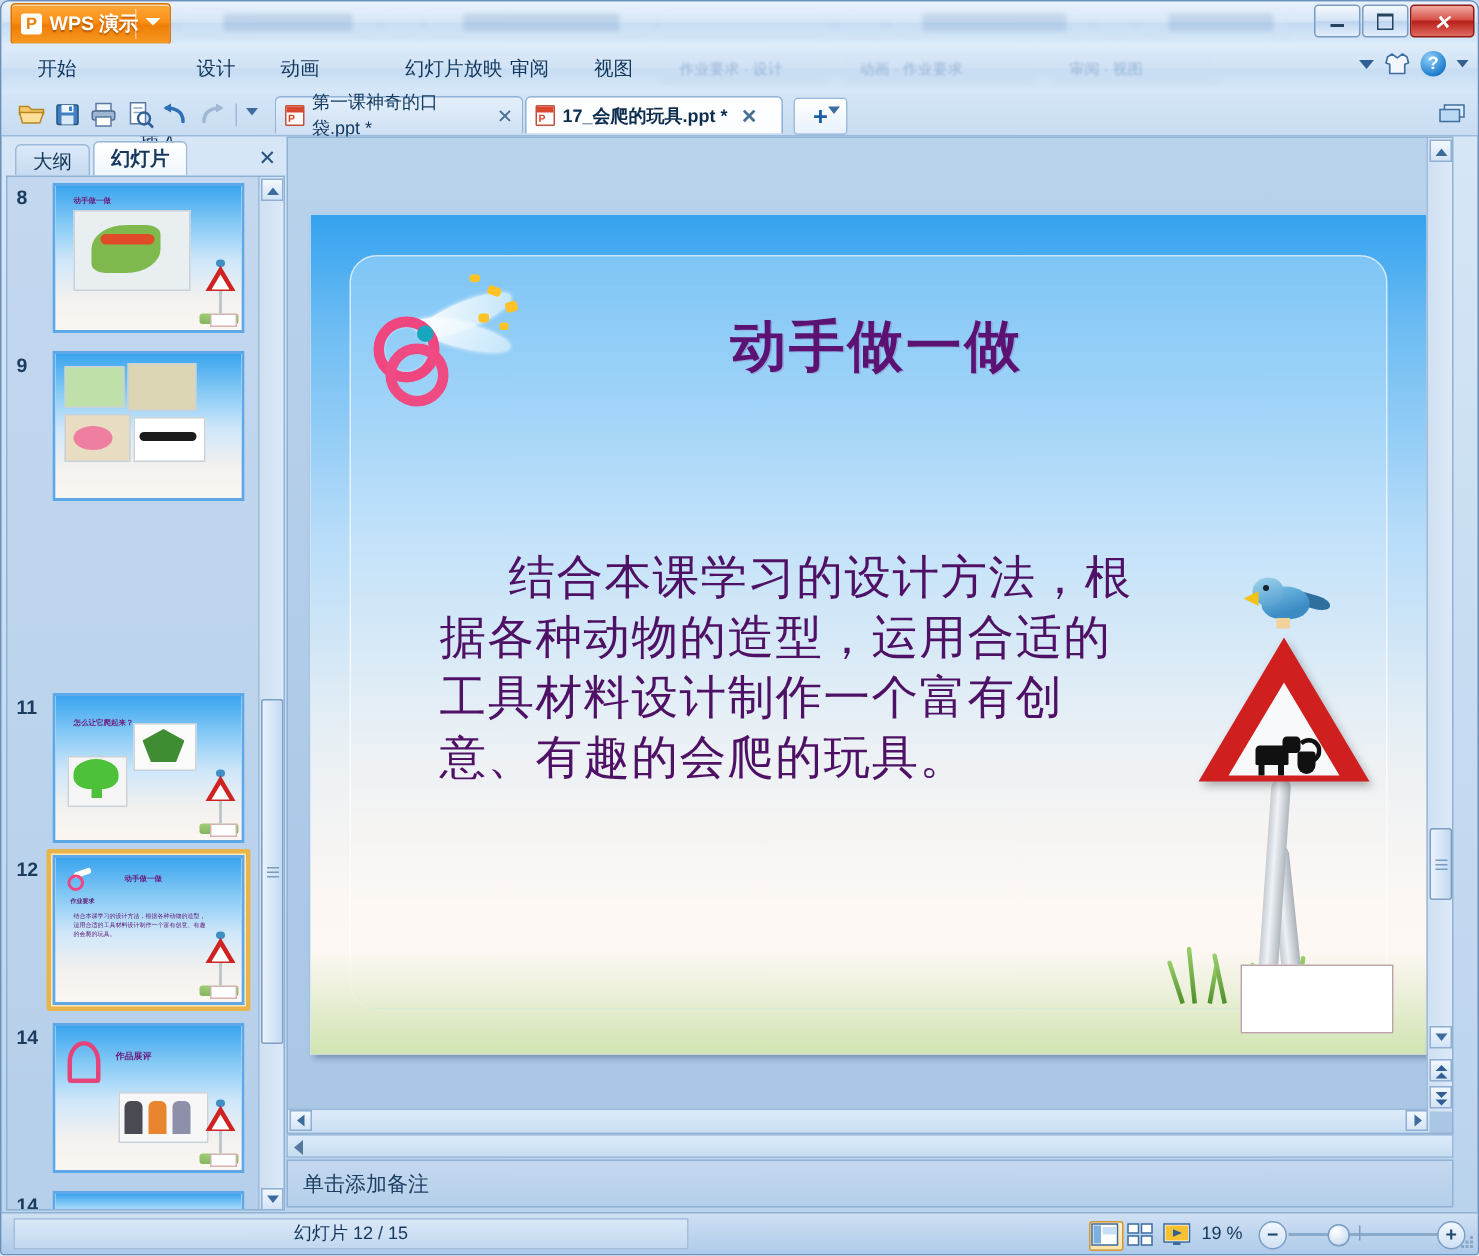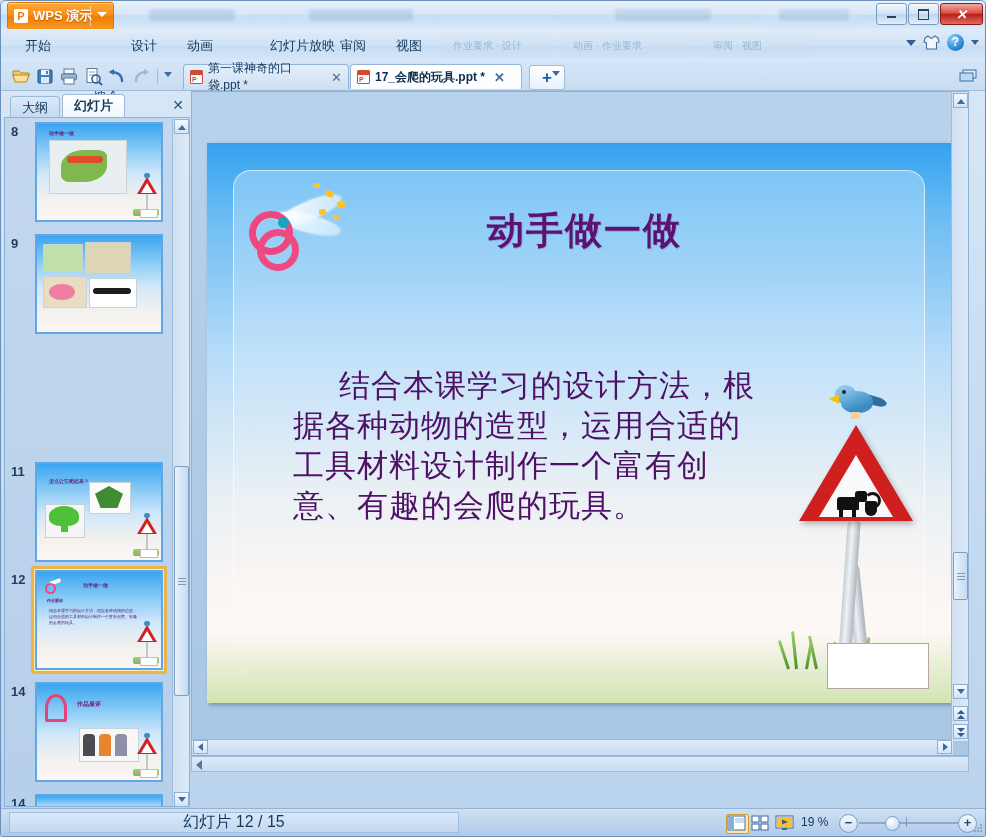--- a/index.html
+++ b/index.html
@@ -305,21 +305,21 @@
   
   .statusbar{
     position:absolute;left:0;bottom:0;width:986px;height:27px;
     background:linear-gradient(180deg,#cfe0f3 0%,#bed5ee 50%,#aecae9 100%);
     border-top:1px solid #93b3d6;
   }
   .statuscell{
     position:absolute;top:3px;height:21px;
     background:linear-gradient(180deg,#d9e8f8,#c2d8ef);border:1px solid #a4bedc;
     box-sizing:border-box;display:flex;align-items:center;justify-content:center;
-    font-size:16px;color:#13375c;
+    font-size:12px;color:#13375c;
   }
   .viewbtn{
     position:absolute;top:5px;width:21px;height:18px;border:1px solid transparent;border-radius:2px;
   }
   .viewbtn.active{border-color:#d39a31;background:linear-gradient(180deg,#fff0cf,#ffe2a4);}
   .zoomlabel{position:absolute;top:6px;font-size:12px;color:#11365b;}
   .zcirc{position:absolute;top:5px;width:17px;height:17px;border-radius:50%;
     background:linear-gradient(180deg,#f2f8ff,#cfe0f3);border:1px solid #7e9fc4;}
   .zcirc span{position:absolute;left:0;right:0;top:0;bottom:0;text-align:center;line-height:15px;
     font-size:13px;color:#25486e;font-weight:bold;}
@@ -713,20 +713,23 @@
             <i></i>
             <i></i>
           </div>
       </div>
     </div>
   </div>
 
   <div class="notessplit">
     <div class="nsArrow"></div>
   </div>
+  <div class="notespane">
+    <div class="notestext">单击添加备注</div>
+  </div>
 
   <div class="statusbar">
     <div class="statuscell" style="left:8px;width:450px;">幻灯片 12 / 15</div>
 
     <div class="viewbtn active" style="left:725px;">
       <svg width="19" height="16" viewBox="0 0 19 16">
         <rect x="1" y="1" width="17" height="14" fill="#fff" stroke="#3c6b9d" stroke-width="1"></rect>
         <rect x="2" y="2" width="5" height="12" fill="#7fb0dd"></rect>
         <rect x="8" y="3" width="9" height="5" fill="#c8dff3"></rect>
       </svg>

